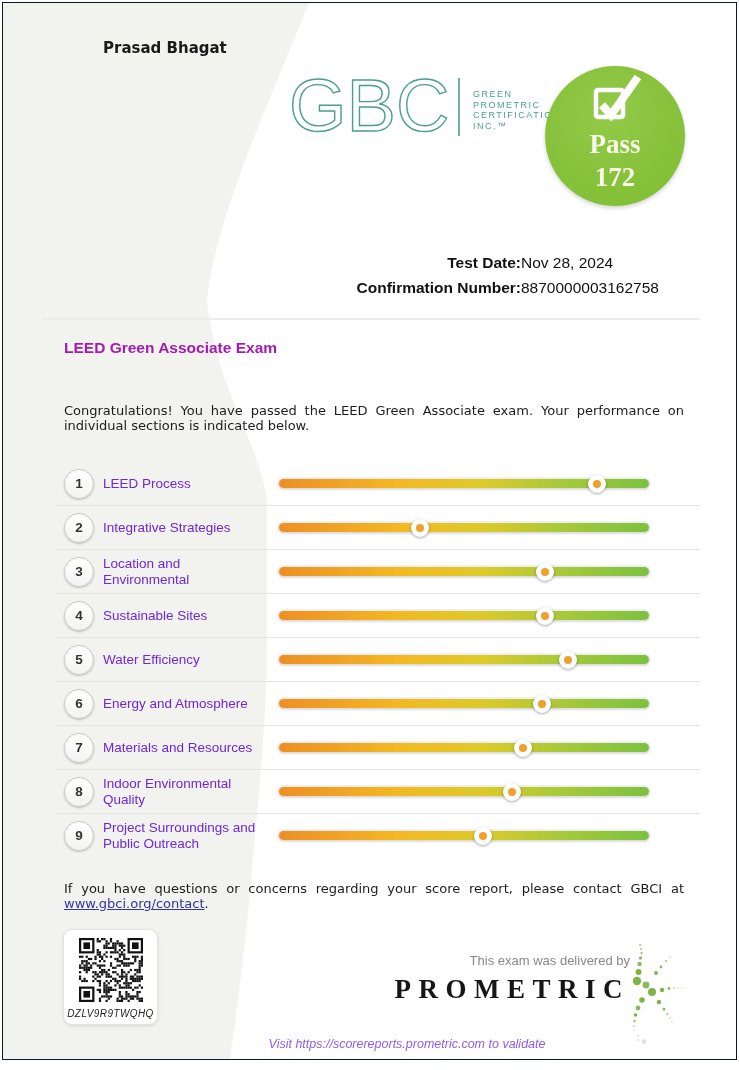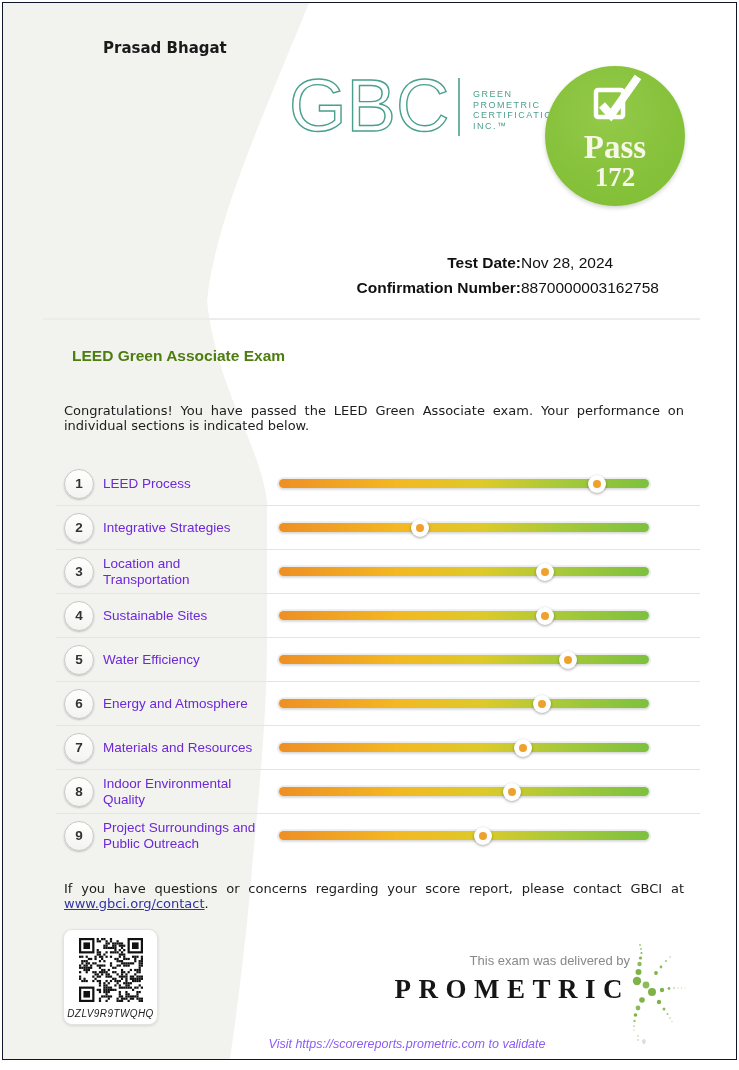--- a/index.html
+++ b/index.html
@@ -7,29 +7,29 @@
   .page{position:relative;width:733px;height:1056px;margin:2px;border:1px solid #0f172a;background:#fff;overflow:hidden;}
   .swoosh{position:absolute;left:0;top:0;width:100%;height:100%;pointer-events:none;}
   .name{position:absolute;left:100px;top:36px;font-family:"DejaVu Sans",sans-serif;font-weight:bold;font-size:15px;color:#1a1a1a;}
   
   .gbci{position:absolute;left:286px;top:62px;display:flex;align-items:flex-start;}
   .tagline{margin-top:24px;margin-left:8px;color:#4aa08c;font-weight:normal;font-size:9px;letter-spacing:1.5px;line-height:10.5px;white-space:nowrap;}
   
   .badge{position:absolute;left:542px;top:63px;width:140px;height:140px;border-radius:50%;
     background:radial-gradient(circle at 45% 35%, #93ca49, #83bf37 75%);box-shadow:0 2px 4px rgba(0,0,0,.18);}
   .badge svg{position:absolute;left:0;top:0;}
-  .pass-word{position:absolute;left:0;top:63px;width:100%;text-align:center;font-family:"Liberation Serif",serif;font-weight:bold;font-size:33px;color:#f7f7e8;}
+  .pass-word{position:absolute;left:0;top:63px;width:100%;text-align:center;font-family:"Liberation Serif",serif;font-weight:bold;font-size:27px;color:#f7f7e8;}
   .pass-score{position:absolute;left:0;top:96px;width:100%;text-align:center;font-family:"Liberation Serif",serif;font-weight:bold;font-size:27px;color:#f7f7e8;}
   
   .meta{position:absolute;left:0;top:248px;width:700px;font-size:15.5px;color:#111;}
   .meta-row{display:flex;line-height:24.5px;}
   .meta-label{width:518px;text-align:right;font-weight:bold;}
   .meta-value{}
   .top-divider{position:absolute;left:40px;top:315px;width:657px;height:2px;background:#ececea;}
-  h1.title{position:absolute;left:61px;top:336px;margin:8px;font-size:15.5px;font-weight:bold;color:#4d7c0f;}
+  h1.title{position:absolute;left:61px;top:336px;margin:0;font-size:15.5px;font-weight:bold;color:#a21caf;}
   .para{position:absolute;left:61px;width:620px;margin:0;font-family:"DejaVu Sans",sans-serif;font-size:13px;line-height:14.5px;color:#1c1c1c;text-align:justify;}
   .intro{top:401px;}
   .contact{top:879px;}
   .contact a{color:#3333a0;text-decoration:underline;}
   
   .rows{position:absolute;left:53px;top:459px;width:644px;}
   .row{display:flex;align-items:center;height:43px;border-bottom:1px solid #e4e4e2;}
   .row:last-child{border-bottom:none;}
   .num{flex:none;margin-left:8px;width:28px;height:28px;border-radius:50%;border:1px solid #c9c9c7;
     background:linear-gradient(#fff,#f3f3f1);box-shadow:0 1px 2px rgba(0,0,0,.22);
@@ -116,21 +116,21 @@
       <div class="num">2</div>
       <div class="label">Integrative Strategies</div>
       <div class="bar">
           <div class="knob" style="left: 38%;">
             <i></i>
           </div>
         </div>
     </div>
     <div class="row">
       <div class="num">3</div>
-      <div class="label">Location and Transportation</div>
+      <div class="label">Location and Environmental</div>
       <div class="bar">
           <div class="knob" style="left: 72%;">
             <i></i>
           </div>
         </div>
     </div>
     <div class="row">
       <div class="num">4</div>
       <div class="label">Sustainable Sites</div>
       <div class="bar">

